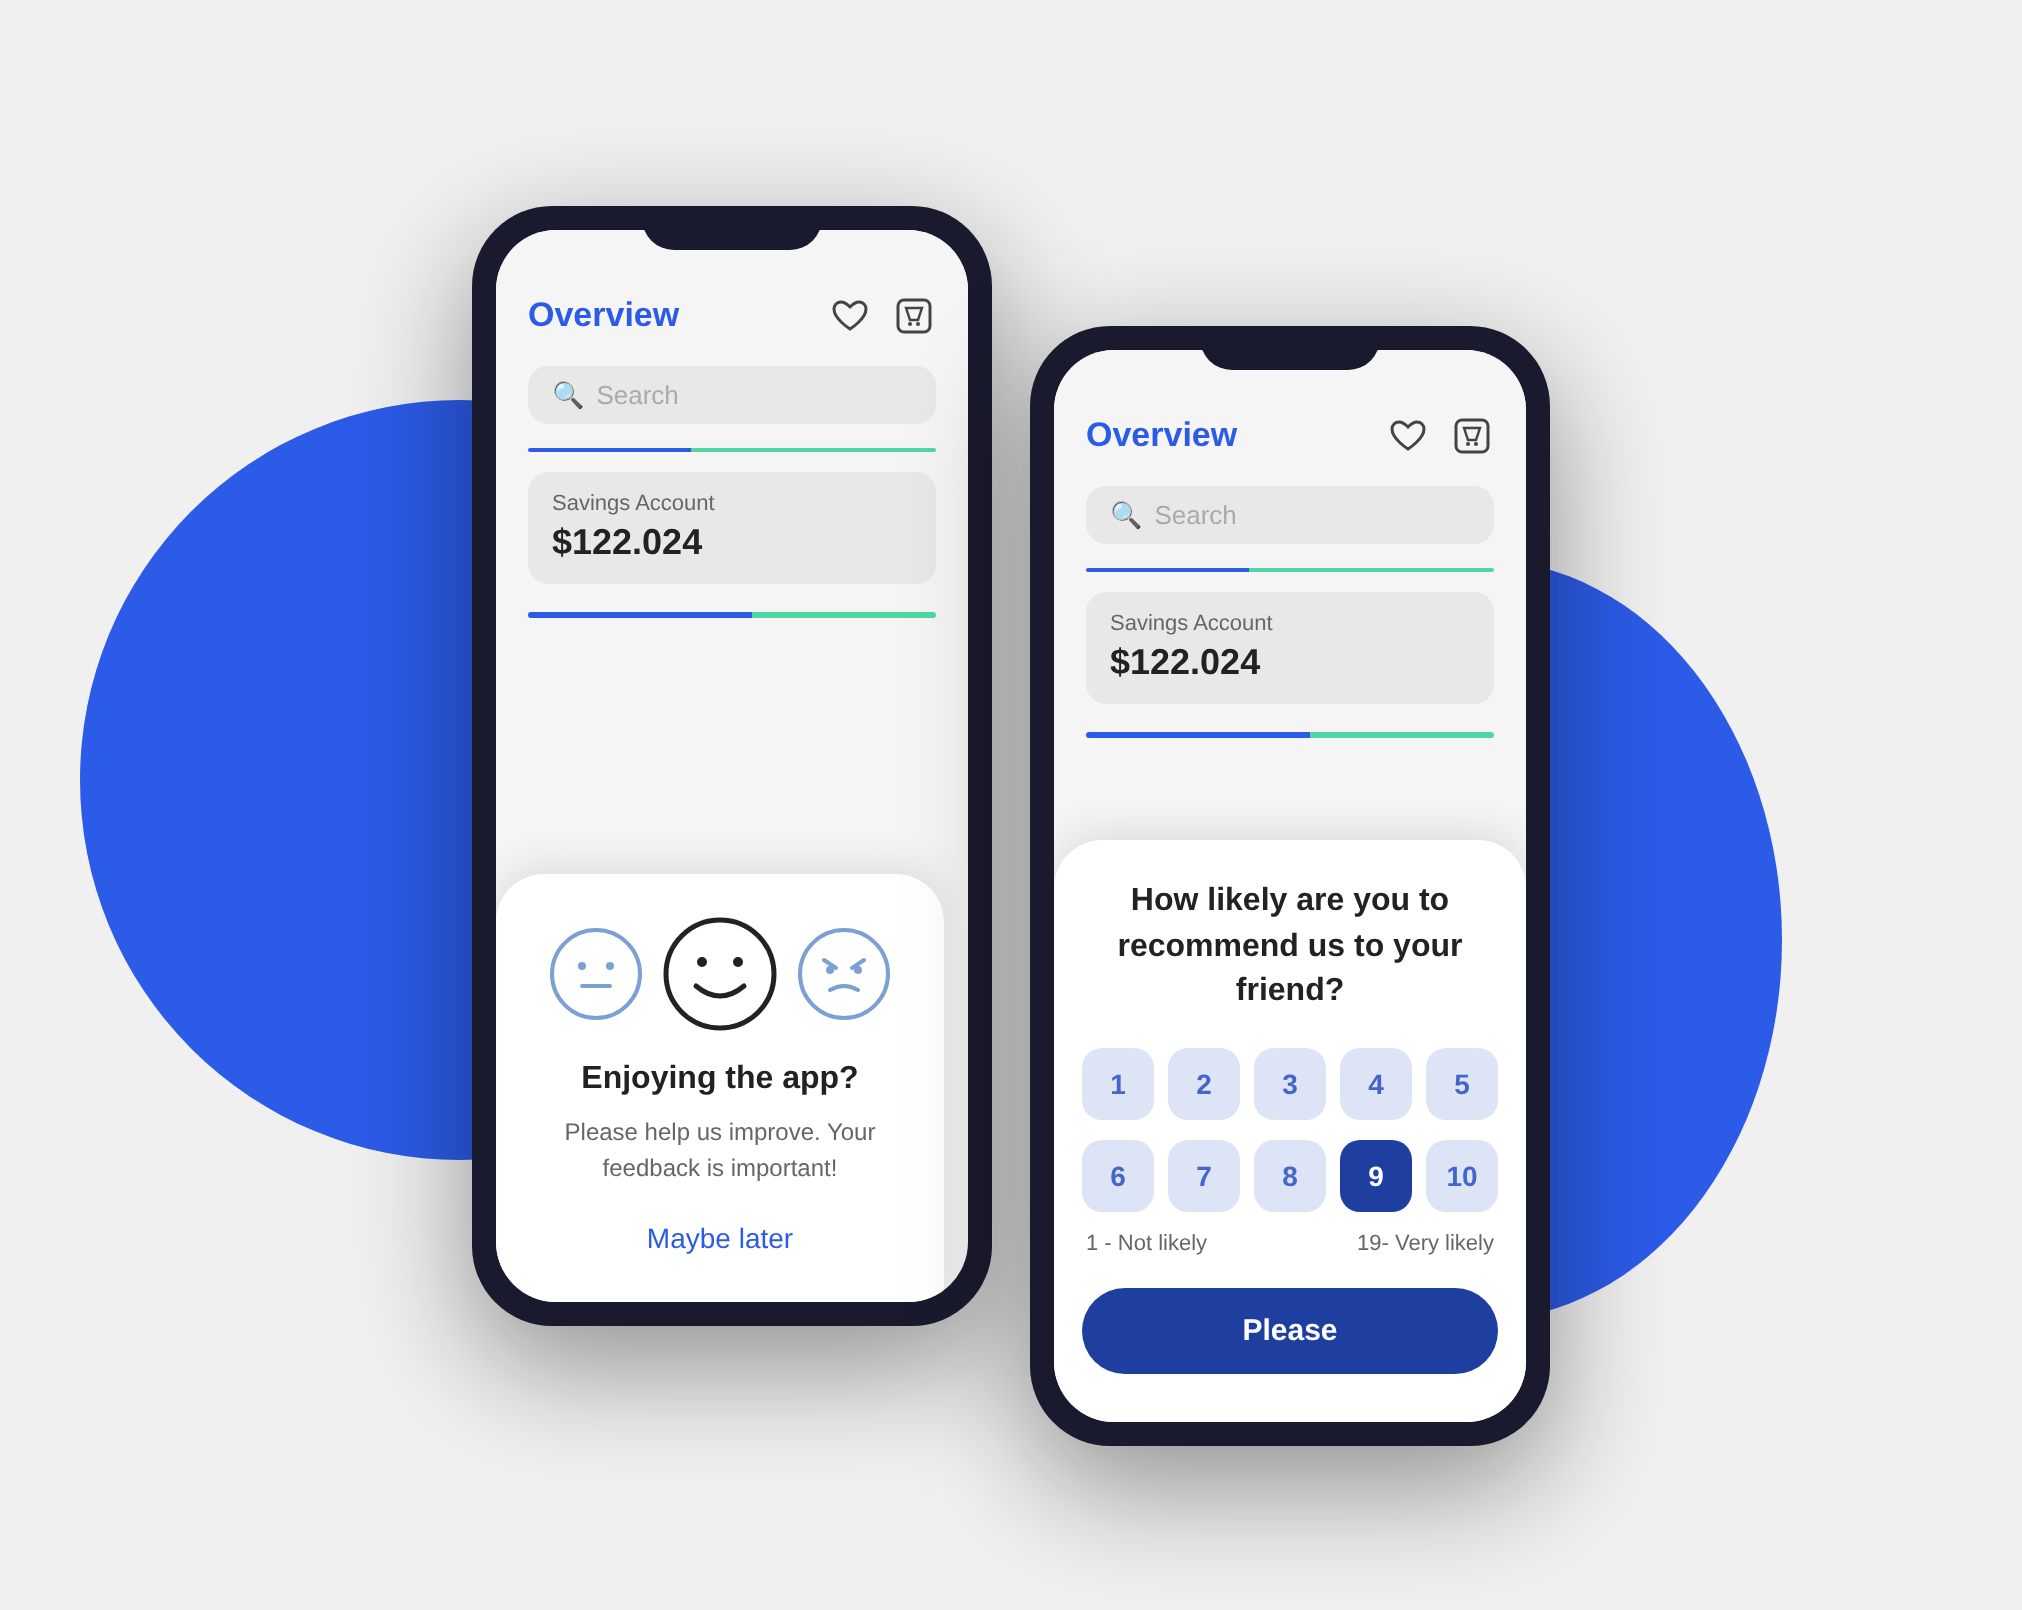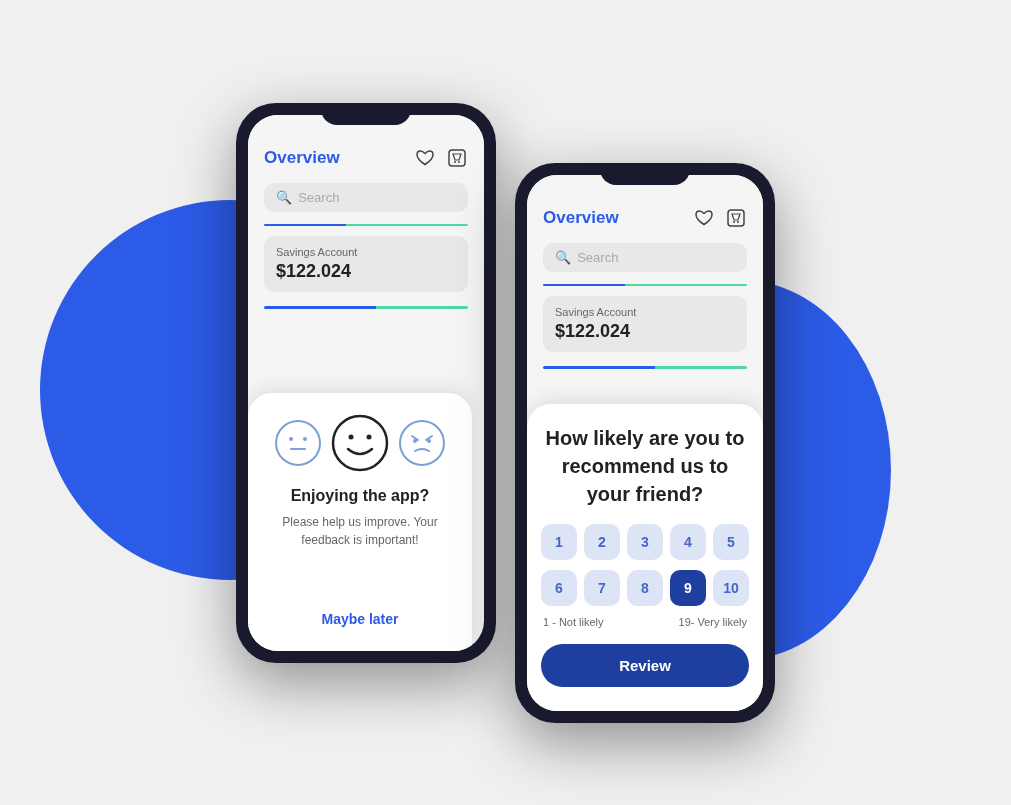--- a/index.html
+++ b/index.html
@@ -241,41 +241,40 @@
       padding: 13px;
       font-size: 15px;
       font-weight: 600;
       cursor: pointer;
       margin-bottom: 12px;
     }
 
     .maybe-later {
       color: #2c5be8;
       font-size: 14px;
-      font-weight: 700;
+      font-weight: 400;
       cursor: pointer;
       background: none;
       border: none;
-      margin-top: 44px;
     }
 
     
     .bottom-sheet-2 {
       position: absolute;
       bottom: 0;
       left: 0;
       right: 0;
       background: white;
       border-radius: 24px 24px 0 0;
       padding: 20px 14px 24px;
       box-shadow: 0 -4px 20px rgba(0,0,0,0.1);
     }
 
     .nps-title {
-      font-size: 20px;
+      font-size: 16px;
       font-weight: 700;
       color: #222;
       text-align: center;
       margin-bottom: 16px;
       line-height: 1.4;
     }
 
     .nps-grid {
       display: grid;
       grid-template-columns: repeat(5, 1fr);
@@ -464,20 +463,20 @@
               <button class="nps-btn">8</button>
               <button class="nps-btn selected">9</button>
               <button class="nps-btn">10</button>
             </div>
 
           <div class="nps-labels">
             <span>1 - Not likely</span>
             <span>19- Very likely</span>
           </div>
 
-          <button class="submit-btn">Review</button>
+          <button class="submit-btn">Please</button>
         </div>
 
       </div>
     </div>
 
   </div>
 </div>
 
 </body></html>

